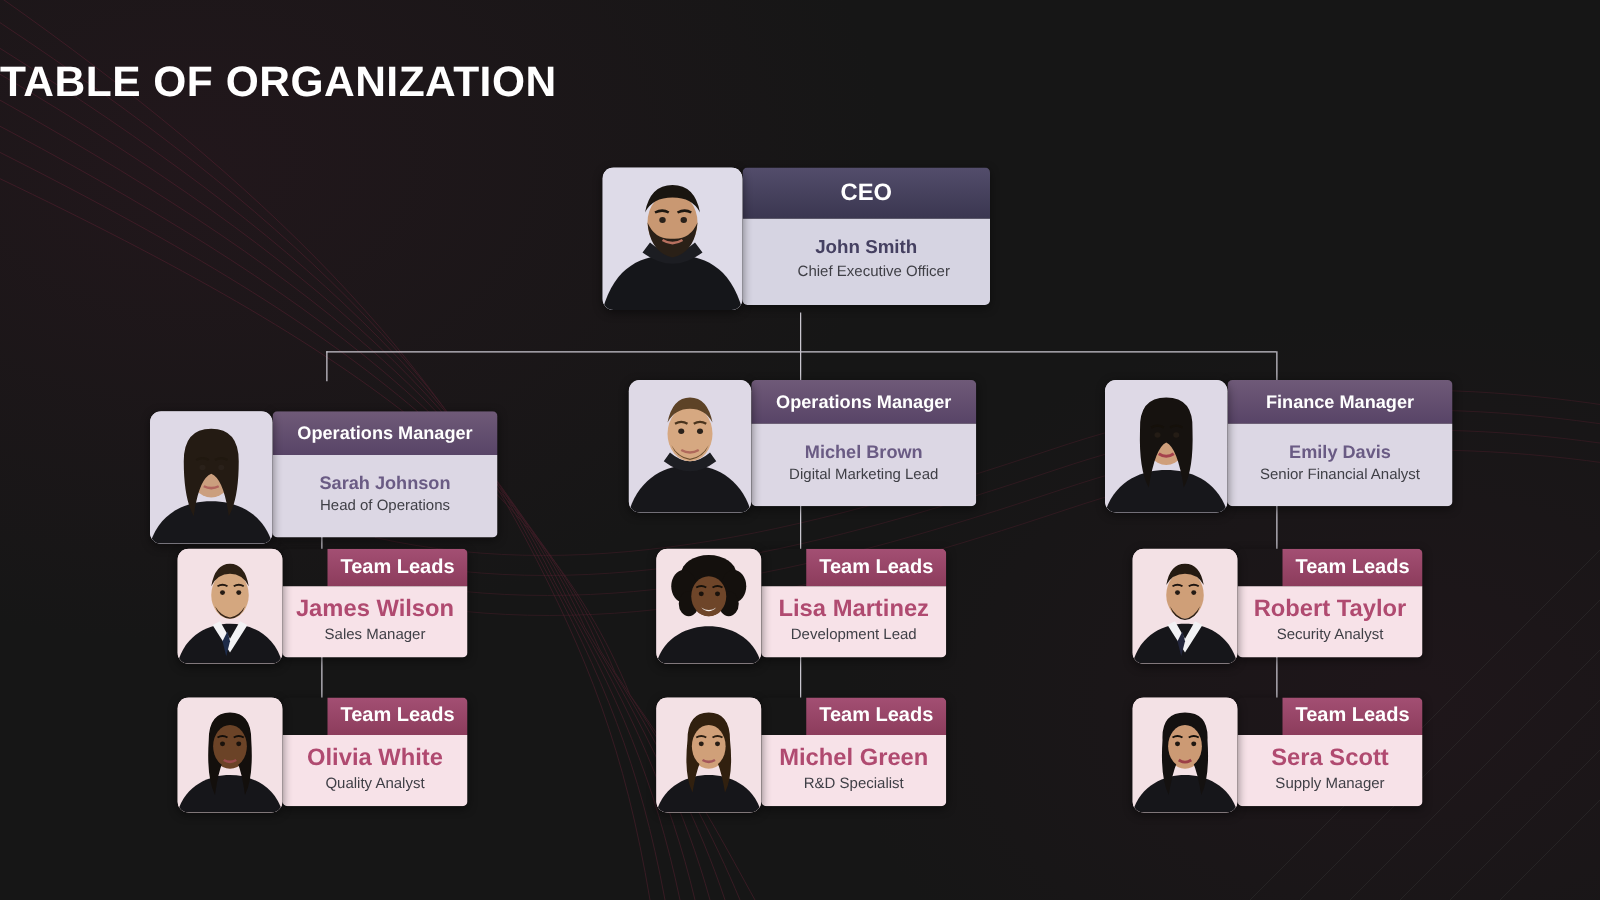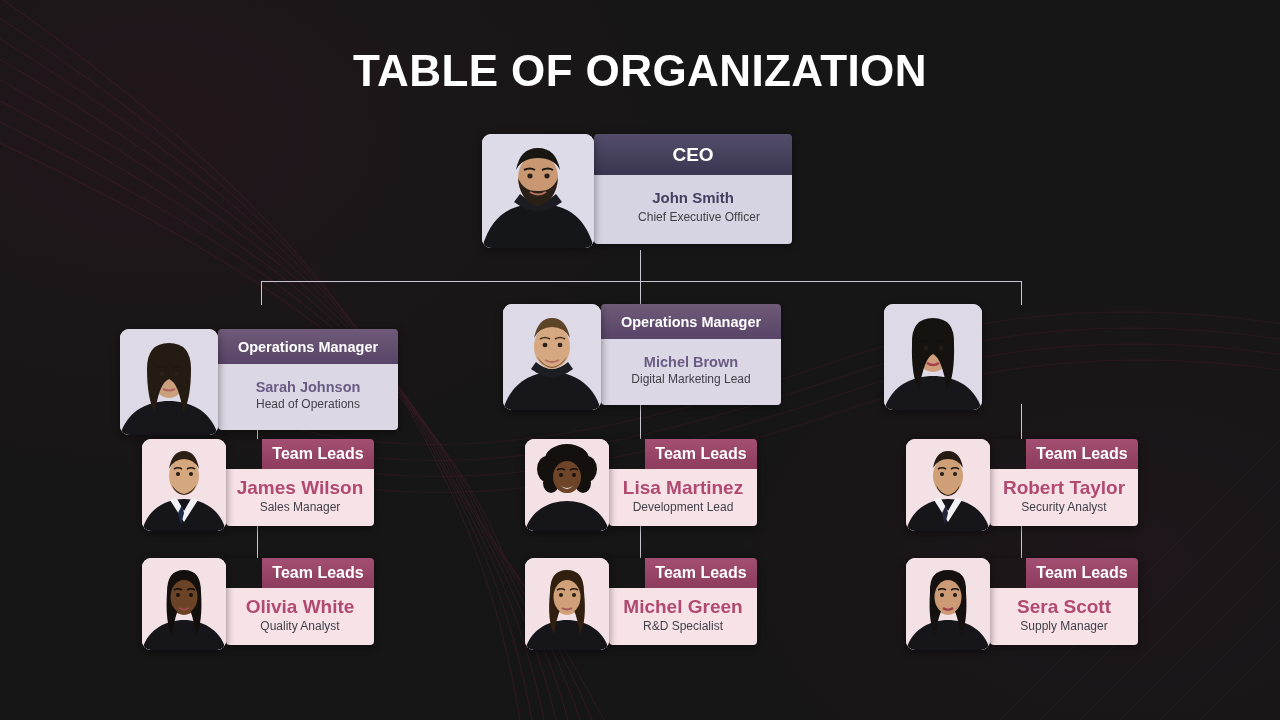--- a/index.html
+++ b/index.html
@@ -19,23 +19,22 @@
       #161616;
     overflow: hidden;
   }
 
   .bg-lines { position:absolute; inset:0; pointer-events:none; }
 
   
   .title {
     position: absolute;
     top: 49px; left: 0; width: 1280px;
-    text-align: center;
     color: #ffffff;
-    font-size: 44px;
+    font-size: 34px;
     font-weight: bold;
     letter-spacing: 0.4px;
     line-height: 1.0;
   }
 
   
   .conn { position: absolute; background: #c9c6cf; }
   .conn.h { height: 1px; }
   .conn.v { width: 1px; }
 
@@ -231,20 +230,27 @@
         <path d="M0 106 C 8 80, 30 72, 49 72 C 68 72, 90 80, 98 106 Z" fill="#17171b"></path>
         <ellipse cx="49" cy="45" rx="18" ry="23" fill="#cf9f7b"></ellipse>
         <path d="M28 40 q-1 -26 21 -26 q22 0 21 26 q1 32 -7 46 q-5 -32 -14 -36 q-9 4 -14 36 q-8 -14 -7 -46 Z" fill="#16120f"></path>
         <ellipse cx="42" cy="44" rx="2.4" ry="2.2" fill="#241c15"></ellipse>
         <ellipse cx="57" cy="44" rx="2.4" ry="2.2" fill="#241c15"></ellipse>
         <path d="M37 38 q5 -3 10 0" stroke="#15100a" stroke-width="1.7" fill="none"></path>
         <path d="M52 38 q5 -3 10 0" stroke="#15100a" stroke-width="1.7" fill="none"></path>
         <path d="M43 59 q6 4 12 0" stroke="#a6424d" stroke-width="2.4" fill="none"></path>
       </svg>
     </div>
+    <div class="info">
+      <div class="hdr">Finance Manager</div>
+      <div class="body">
+        <div class="nm">Emily Davis</div>
+        <div class="rl">Senior Financial Analyst</div>
+      </div>
+    </div>
   </div>
 
   <div class="card lvl-tl" style="left:142px; top:439px;">
     <div class="photo">
       <svg viewBox="0 0 84 92" preserveAspectRatio="xMidYMid slice">
         <rect width="84" height="92" fill="#f3e1e5"></rect>
         <path d="M0 92 C 6 68, 26 60, 42 60 C 58 60, 78 68, 84 92 Z" fill="#16161a"></path>
         <path d="M34 58 l8 14 l8 -14 l6 3 l-14 22 l-14 -22 Z" fill="#f2f2f4"></path>
         <path d="M40 66 l2 8 l-3 12 l-3 -12 Z" fill="#1e2c4a"></path>
         <ellipse cx="42" cy="37" rx="15" ry="19" fill="#d4a77f"></ellipse>

